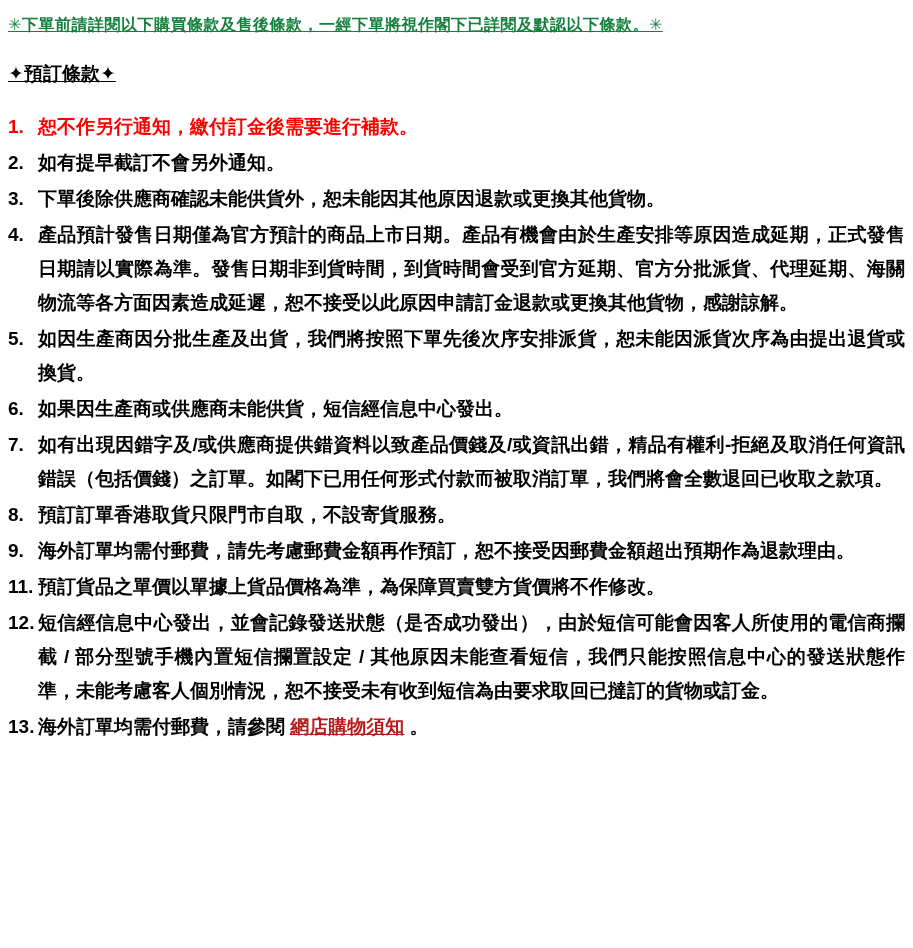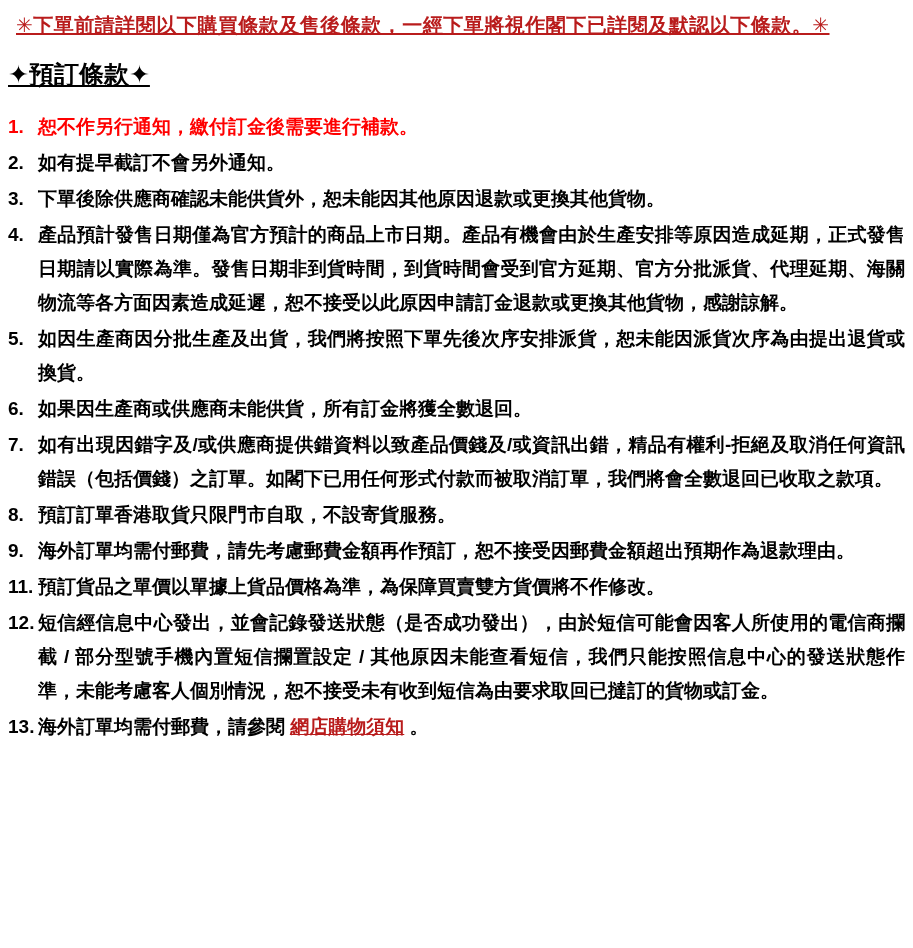--- a/index.html
+++ b/index.html
@@ -13,32 +13,31 @@
     font-family: "Liberation Sans", "DejaVu Sans", sans-serif;
     font-weight: 700;
     color: #000000;
     box-sizing: border-box;
   }
   .page {
     padding: 10px 8px 18px 8px;
     box-sizing: border-box;
   }
   .notice {
-    color: #b91c1c;
+    color: #15803d;
     text-decoration: underline;
-    font-size: 20px;
+    font-size: 16px;
     line-height: 30px;
     margin-bottom: 20px;
     letter-spacing: 0.5px;
-    margin-left: 8px;
   }
   .section-title {
     color: #000000;
     text-decoration: underline;
-    font-size: 25px;
+    font-size: 19px;
     line-height: 28px;
     margin-bottom: 22px;
   }
   .terms-list {
     margin: 0;
     padding: 0;
     list-style: none;
   }
   .term-row {
     display: flex;
@@ -93,21 +92,21 @@
       <div class="term-row">
         <span class="term-num">4.</span>
         <span class="term-text"><span>產品預計發售日期僅為官方預計的商品上市日期。產品有機會由於生產安排等原因造成延期，正式發售日期請以實際為準。發售日期非到貨時間，到貨時間會受到官方延期、官方分批派貨、代理延期、海關物流等各方面因素造成延遲，恕不接受以此原因申請訂金退款或更換其他貨物，感謝諒解。</span></span>
       </div>
       <div class="term-row">
         <span class="term-num">5.</span>
         <span class="term-text"><span>如因生產商因分批生產及出貨，我們將按照下單先後次序安排派貨，恕未能因派貨次序為由提出退貨或換貨。</span></span>
       </div>
       <div class="term-row">
         <span class="term-num">6.</span>
-        <span class="term-text"><span>如果因生產商或供應商未能供貨，所有訂金將獲全數退回。</span></span>
+        <span class="term-text"><span>如果因生產商或供應商未能供貨，短信經信息中心發出。</span></span>
       </div>
       <div class="term-row">
         <span class="term-num">7.</span>
         <span class="term-text"><span>如有出現因錯字及/或供應商提供錯資料以致產品價錢及/或資訊出錯，精品有權利-拒絕及取消任何資訊錯誤（包括價錢）之訂單。如閣下已用任何形式付款而被取消訂單，我們將會全數退回已收取之款項。</span></span>
       </div>
       <div class="term-row">
         <span class="term-num">8.</span>
         <span class="term-text"><span>預訂訂單香港取貨只限門市自取，不設寄貨服務。</span></span>
       </div>
       <div class="term-row">

